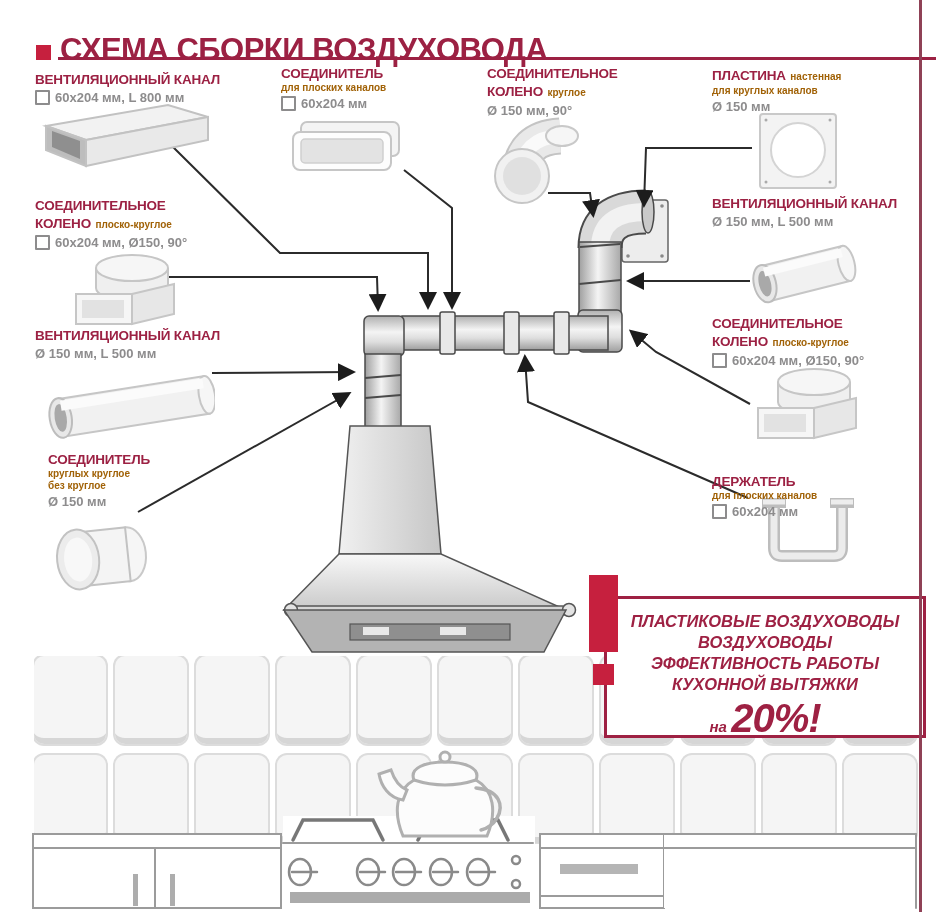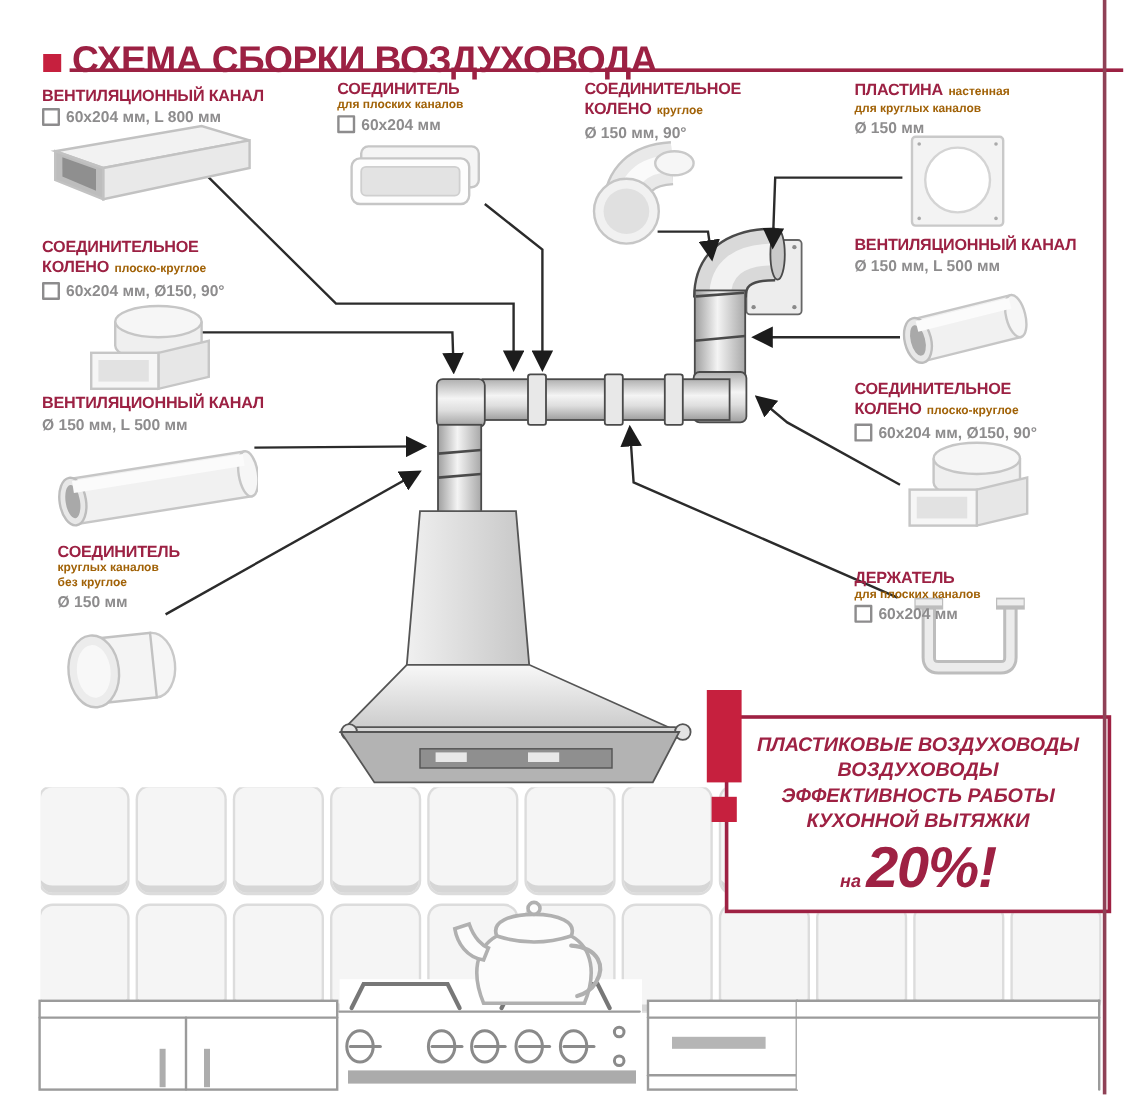--- a/index.html
+++ b/index.html
@@ -35,26 +35,26 @@
   
   .tile-wall{position:absolute;left:34px;top:656px;width:884px;height:188px;overflow:hidden;
              display:flex;flex-wrap:wrap;gap:10px 9px;z-index:1;}
   .tile{width:72px;height:88px;background:#f5f5f5;border-radius:10px;flex:none;
         box-shadow:0 0 0 2px #dcdcdc, inset 0 -9px 0 -3px #d6d6d6;}
 
   
   .scene{position:absolute;left:0;top:0;z-index:3;pointer-events:none;}
 
   
-  .info-box{position:absolute;left:604px;top:596px;width:322px;height:165px;background:#fff;
+  .info-box{position:absolute;left:604px;top:596px;width:322px;height:142px;background:#fff;
             border:3px solid #9e2143;box-sizing:border-box;z-index:5;text-align:center;padding-top:12px;}
   .info-line{font-style:italic;font-weight:bold;color:#9e2143;font-size:16.5px;line-height:1.27;}
   .info-final{margin-top:1px;font-style:italic;font-weight:bold;color:#9e2143;}
   .na{font-size:15px;}
-  .pct{font-size:48px;letter-spacing:-1px;}
+  .pct{font-size:40px;letter-spacing:-1px;}
   .excl-bar{position:absolute;left:589px;top:575px;width:29px;height:77px;background:#c6203e;z-index:6;}
   .excl-dot{position:absolute;left:593px;top:664px;width:21px;height:21px;background:#c6203e;z-index:6;}
 </style>
 </head>
 <body>
 
 <div class="canvas">
 
   <div class="header">
     <div class="bullet"></div>
@@ -266,21 +266,21 @@
       </div>
   </div>
   <div class="comp L6">
     <div class="c-title">ВЕНТИЛЯЦИОННЫЙ КАНАЛ</div>
     <div class="c-dims">
         <span>Ø 150 мм, L 500 мм</span>
       </div>
   </div>
   <div class="comp L7">
     <div class="c-title">СОЕДИНИТЕЛЬ</div>
-    <div class="c-desc">круглых каналов</div>
+    <div class="c-desc">круглых круглое</div>
     <div class="c-desc">без круглое</div>
     <div class="c-dims">
         <span>Ø 150 мм</span>
       </div>
   </div>
   <div class="comp L8">
     <div class="c-title">ВЕНТИЛЯЦИОННЫЙ КАНАЛ</div>
     <div class="c-dims">
         <span>Ø 150 мм, L 500 мм</span>
       </div>

